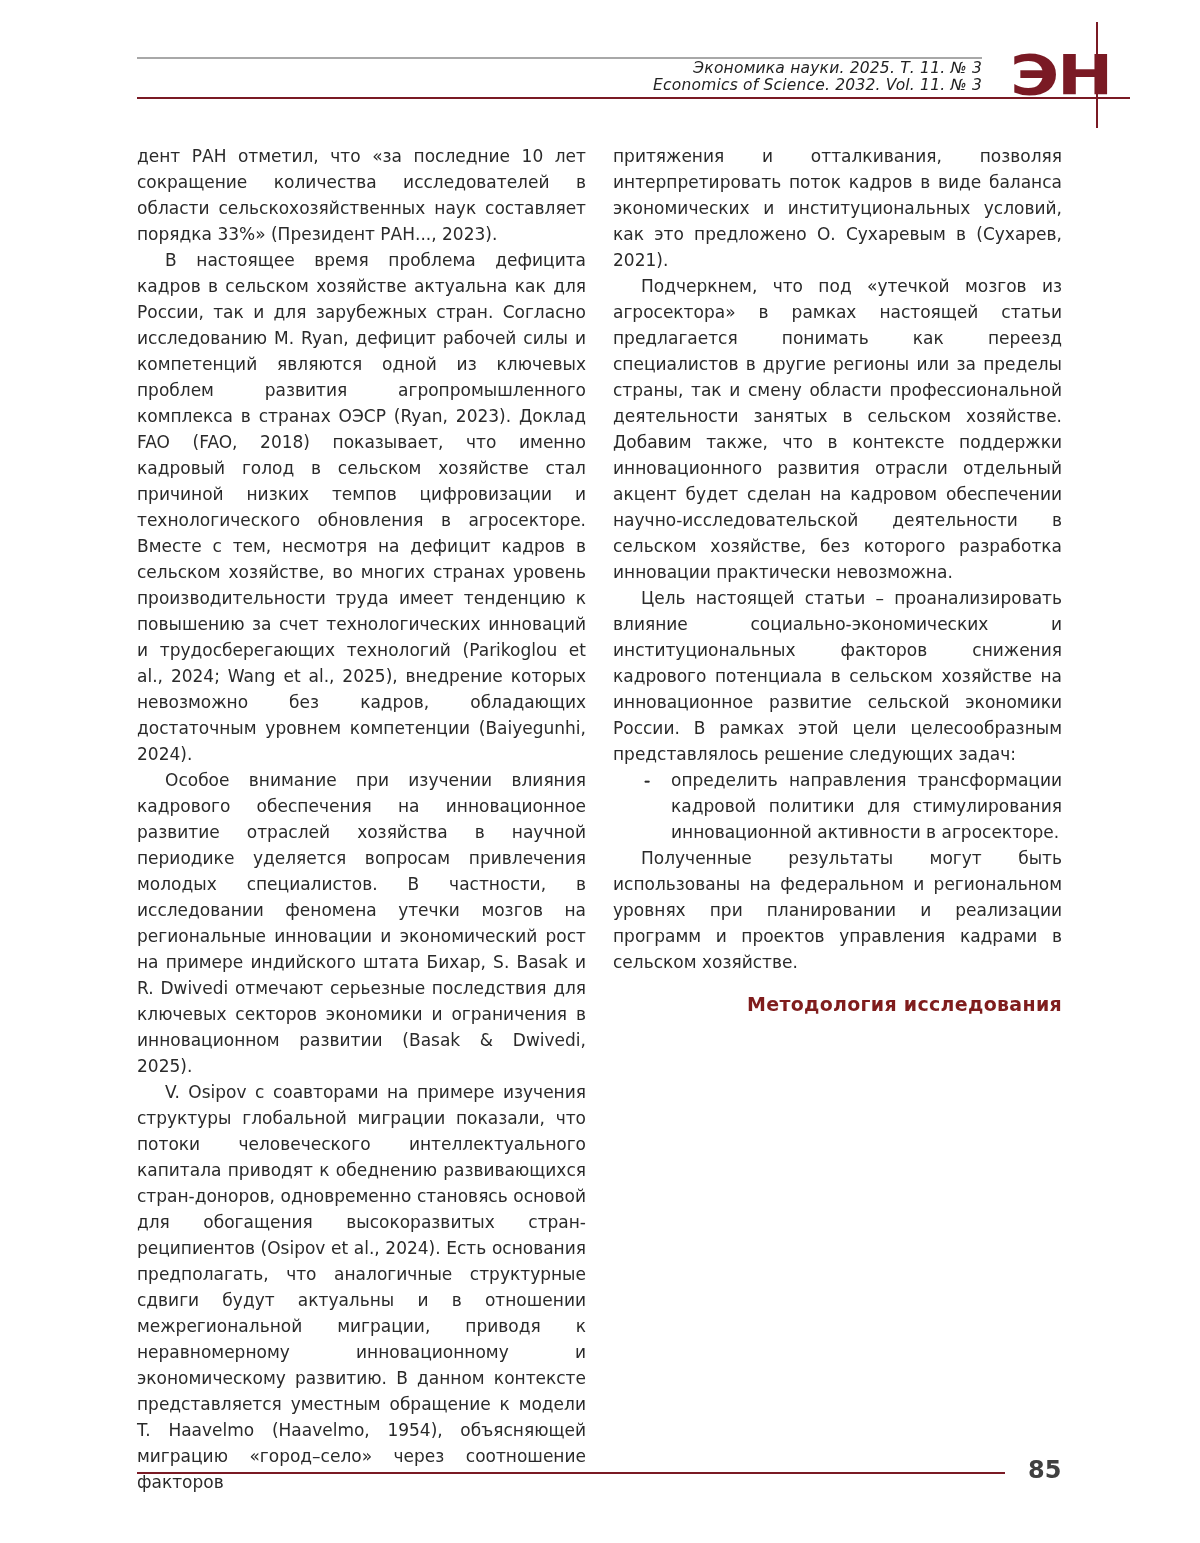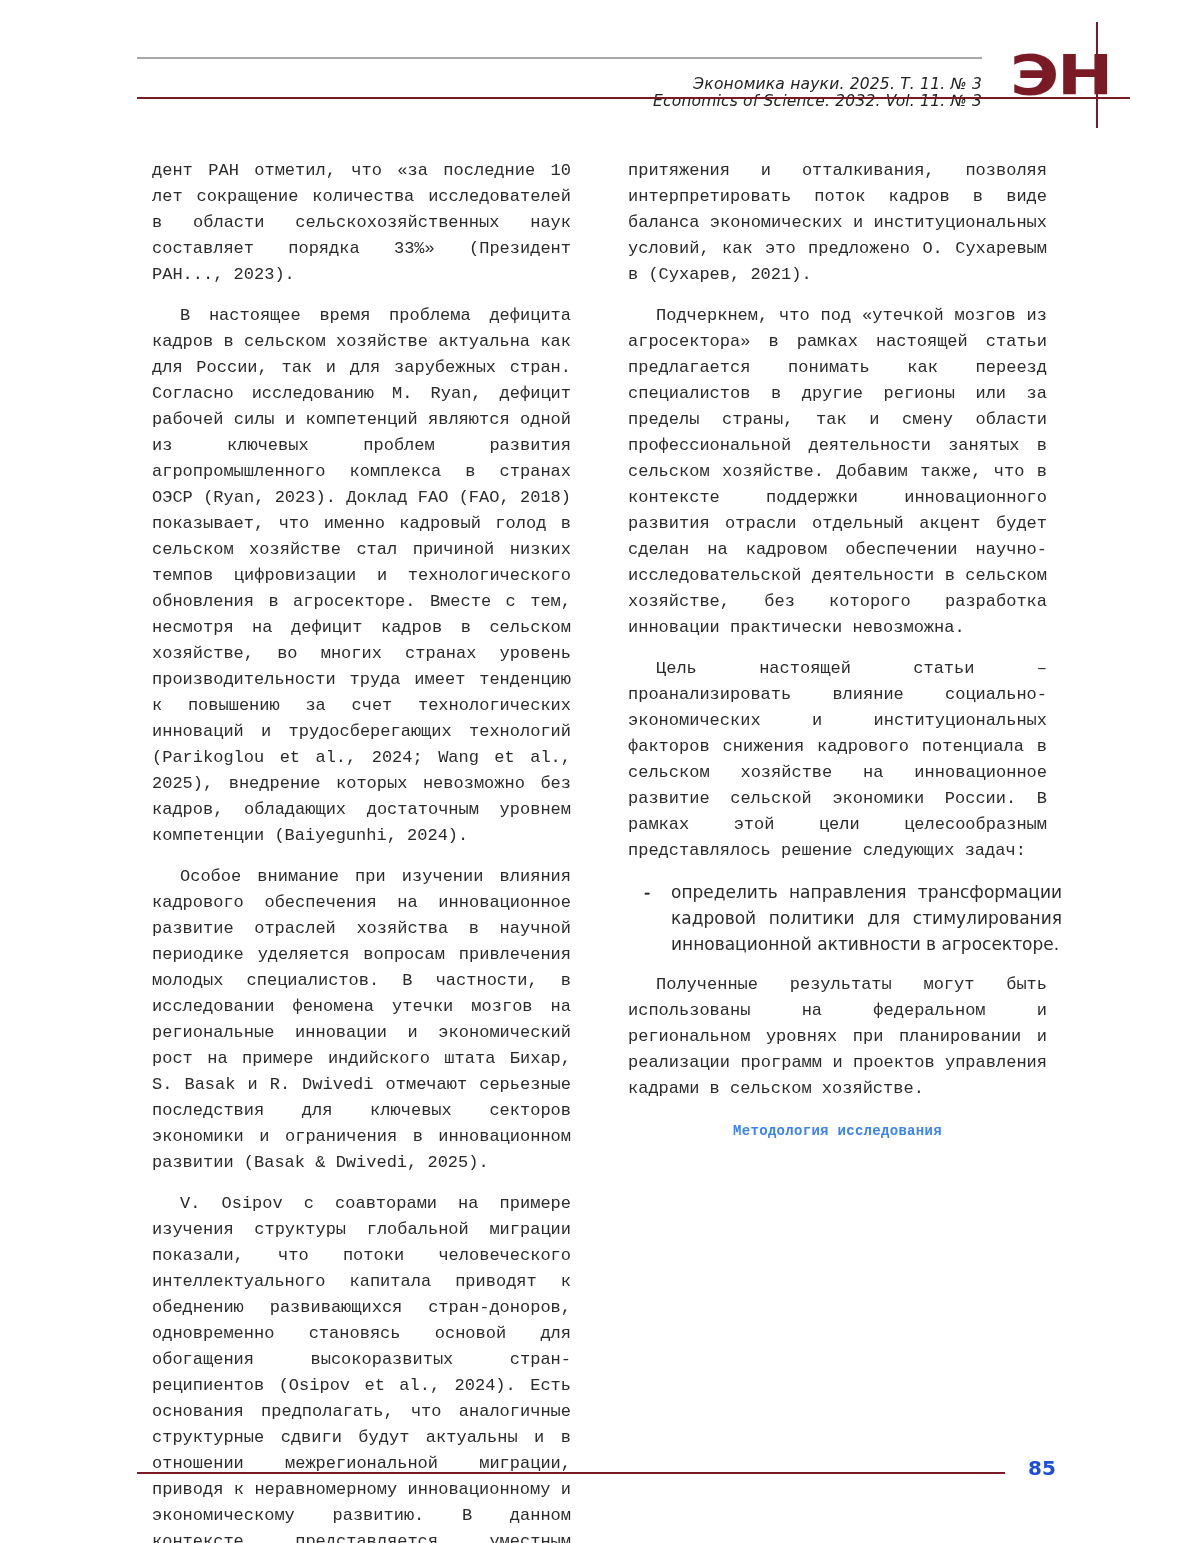--- a/index.html
+++ b/index.html
@@ -1,39 +1,39 @@
 <!DOCTYPE html>
 <html><head>
 <meta charset="utf-8">
 <style>
   html, body { margin:0; padding:0; background:#ffffff; }
   body { width:1200px; height:1543px; position:relative; overflow:hidden;
          font-family:"DejaVu Sans", "Liberation Sans", sans-serif; color:#222; }
   .rule-gray { position:absolute; left:137px; top:57px; width:845px; height:2px; background:#a8a8a8; }
   .rule-red-top { position:absolute; left:137px; top:97px; width:993px; height:2px; background:#7a1a24; }
-  .journal { position:absolute; right:218px; top:76px; text-align:right;
+  .journal { position:absolute; right:218px; top:60px; text-align:right;
              font-family:"DejaVu Sans", sans-serif; font-style:italic; font-size:15.5px;
              line-height:17px; color:#222; letter-spacing:0.2px; }
   .logo { position:absolute; left:1010px; top:52px; font-family:"DejaVu Sans", sans-serif;
           font-weight:bold; font-size:56px; line-height:46px; color:#7a1a24; letter-spacing:-2px;
           transform:scaleX(1.2); transform-origin:left top; }
   .logo-vline { position:absolute; left:1096px; top:22px; width:2px; height:106px; background:#7a1a24; }
   .col { position:absolute; top:143px; width:449px; font-size:17px; line-height:26px;
          text-align:justify; color:#2a2a2a; }
   .col.left { left:137px; }
   .col.right { left:613px; }
-  .col p { margin:15px; text-indent:0;font-family:Liberation Mono, monospace; }
+  .col p { margin:0; text-indent:0; }
   .col p.ind { text-indent:28px; }
   .col ul { list-style:none; margin:0; padding:0; }
   .col li { position:relative; padding-left:58px; }
   .col li .dash { position:absolute; left:31px; top:0; }
-  .heading { font-weight:bold; color:#3b82f6; font-size:14px; line-height:26px;
-             margin-top:16px !important; text-align:center; letter-spacing:0.3px; }
+  .heading { font-weight:bold; color:#7f1d1d; font-size:19px; line-height:26px;
+             margin-top:16px !important; text-align:right; letter-spacing:0.3px; }
   .rule-foot { position:absolute; left:137px; top:1472px; width:868px; height:2px; background:#7a1a24; }
-  .pagenum { position:absolute; left:1028px; top:1456px; font-weight:bold; font-size:20px; color:#1d4ed8; }
+  .pagenum { position:absolute; left:1028px; top:1456px; font-weight:bold; font-size:24px; color:#404040; }
 </style>
 </head>
 <body>
 
 <div class="rule-gray"></div>
 <div class="journal">
   <div>Экономика науки. 2025. Т. 11. № 3</div>
   <div>Economics of Science. 2032. Vol. 11. № 3</div>
 </div>
 <div class="logo">ЭН</div>

